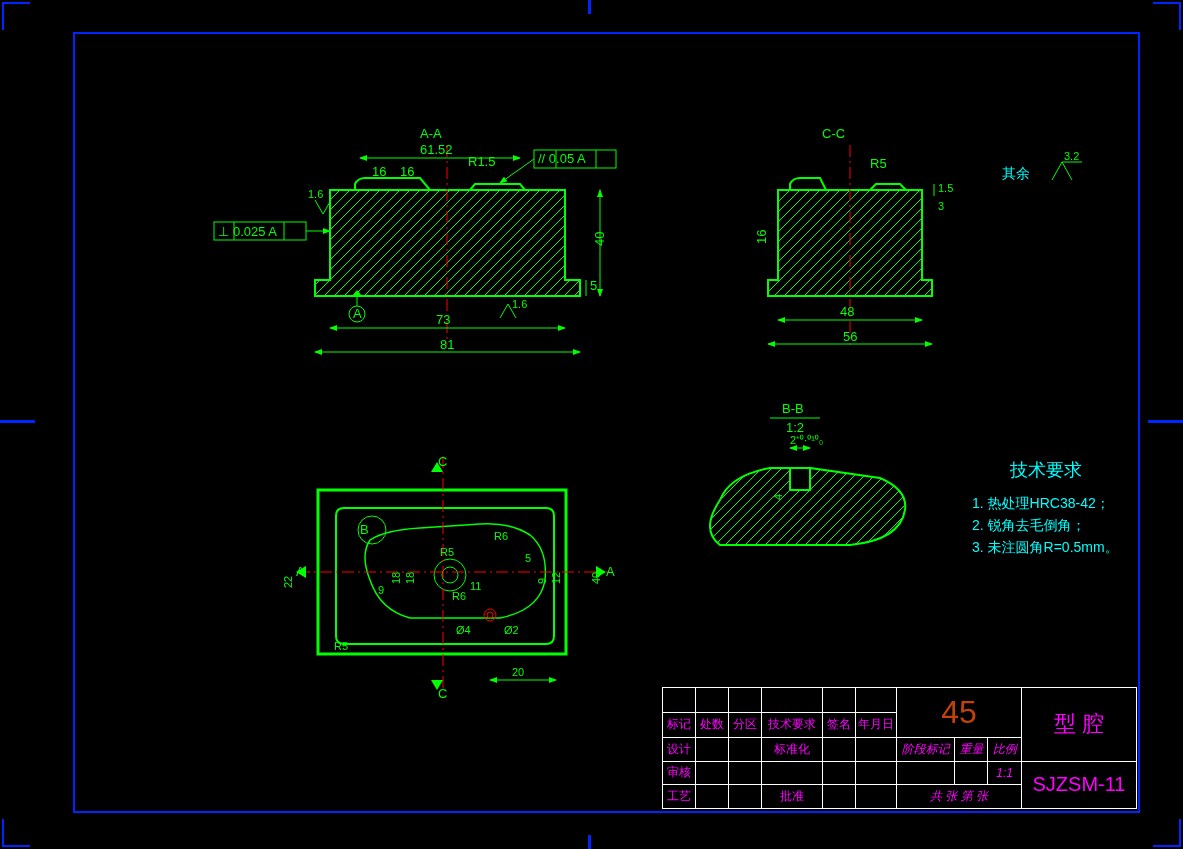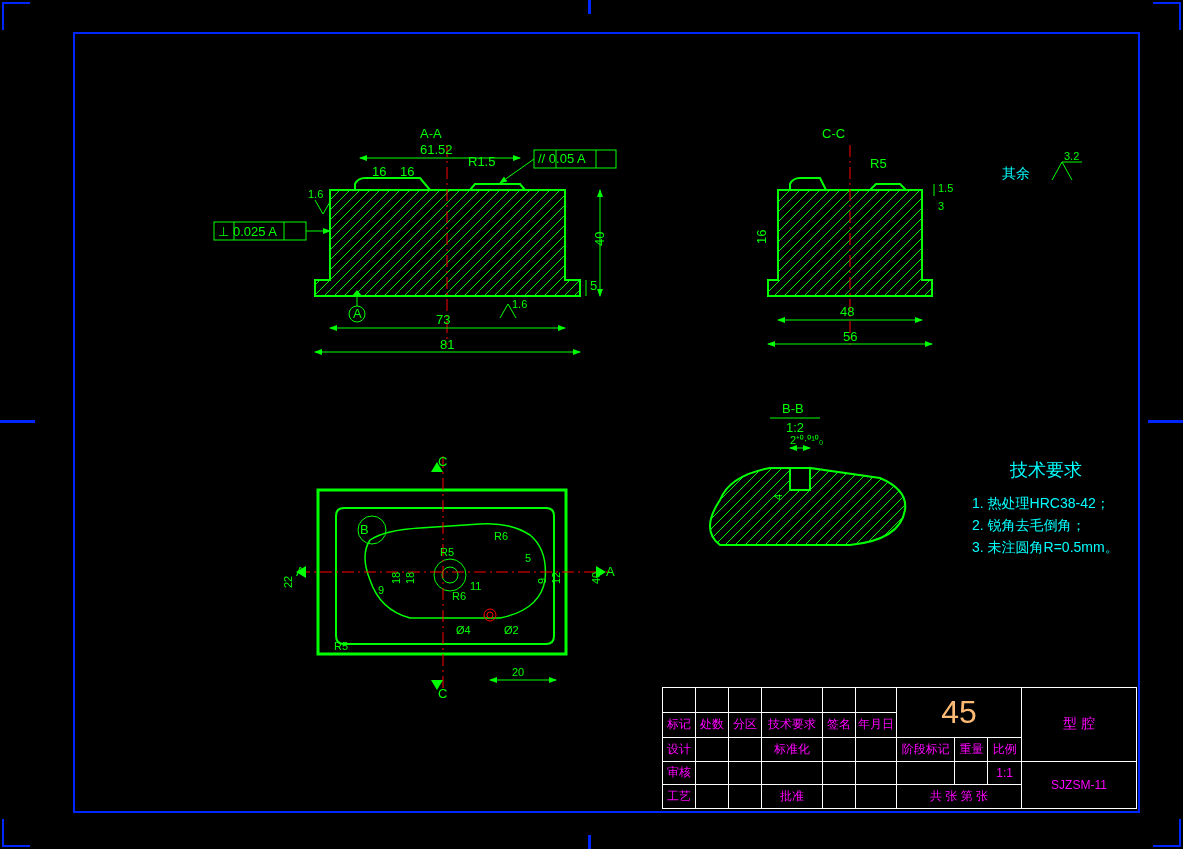--- a/index.html
+++ b/index.html
@@ -57,26 +57,26 @@
     height: 100%;
   }
   .titleblock td {
     border: 1px solid #fff;
     color: #ff00ff;
     font-size: 12px;
     text-align: center;
     padding: 0 2px;
   }
   .titleblock .bignum {
-    color: #fdba74;
+    color: #c2410c;
     font-size: 32px;
   }
-  .titleblock .ptname { font-size: 14px; }
-  .titleblock .code { font-size: 12px; }
-  .titleblock .sm { font-size: 12px; }
+  .titleblock .ptname { font-size: 22px; }
+  .titleblock .code { font-size: 20px; }
+  .titleblock .sm { font-size: 12px; font-style: italic; }
 </style>
 </head>
 <body>
 
 <div class="tick left"></div>
 <div class="tick right"></div>
 <div class="tick top"></div>
 <div class="tick bottom"></div>
 
 <div class="corner tl"></div>

